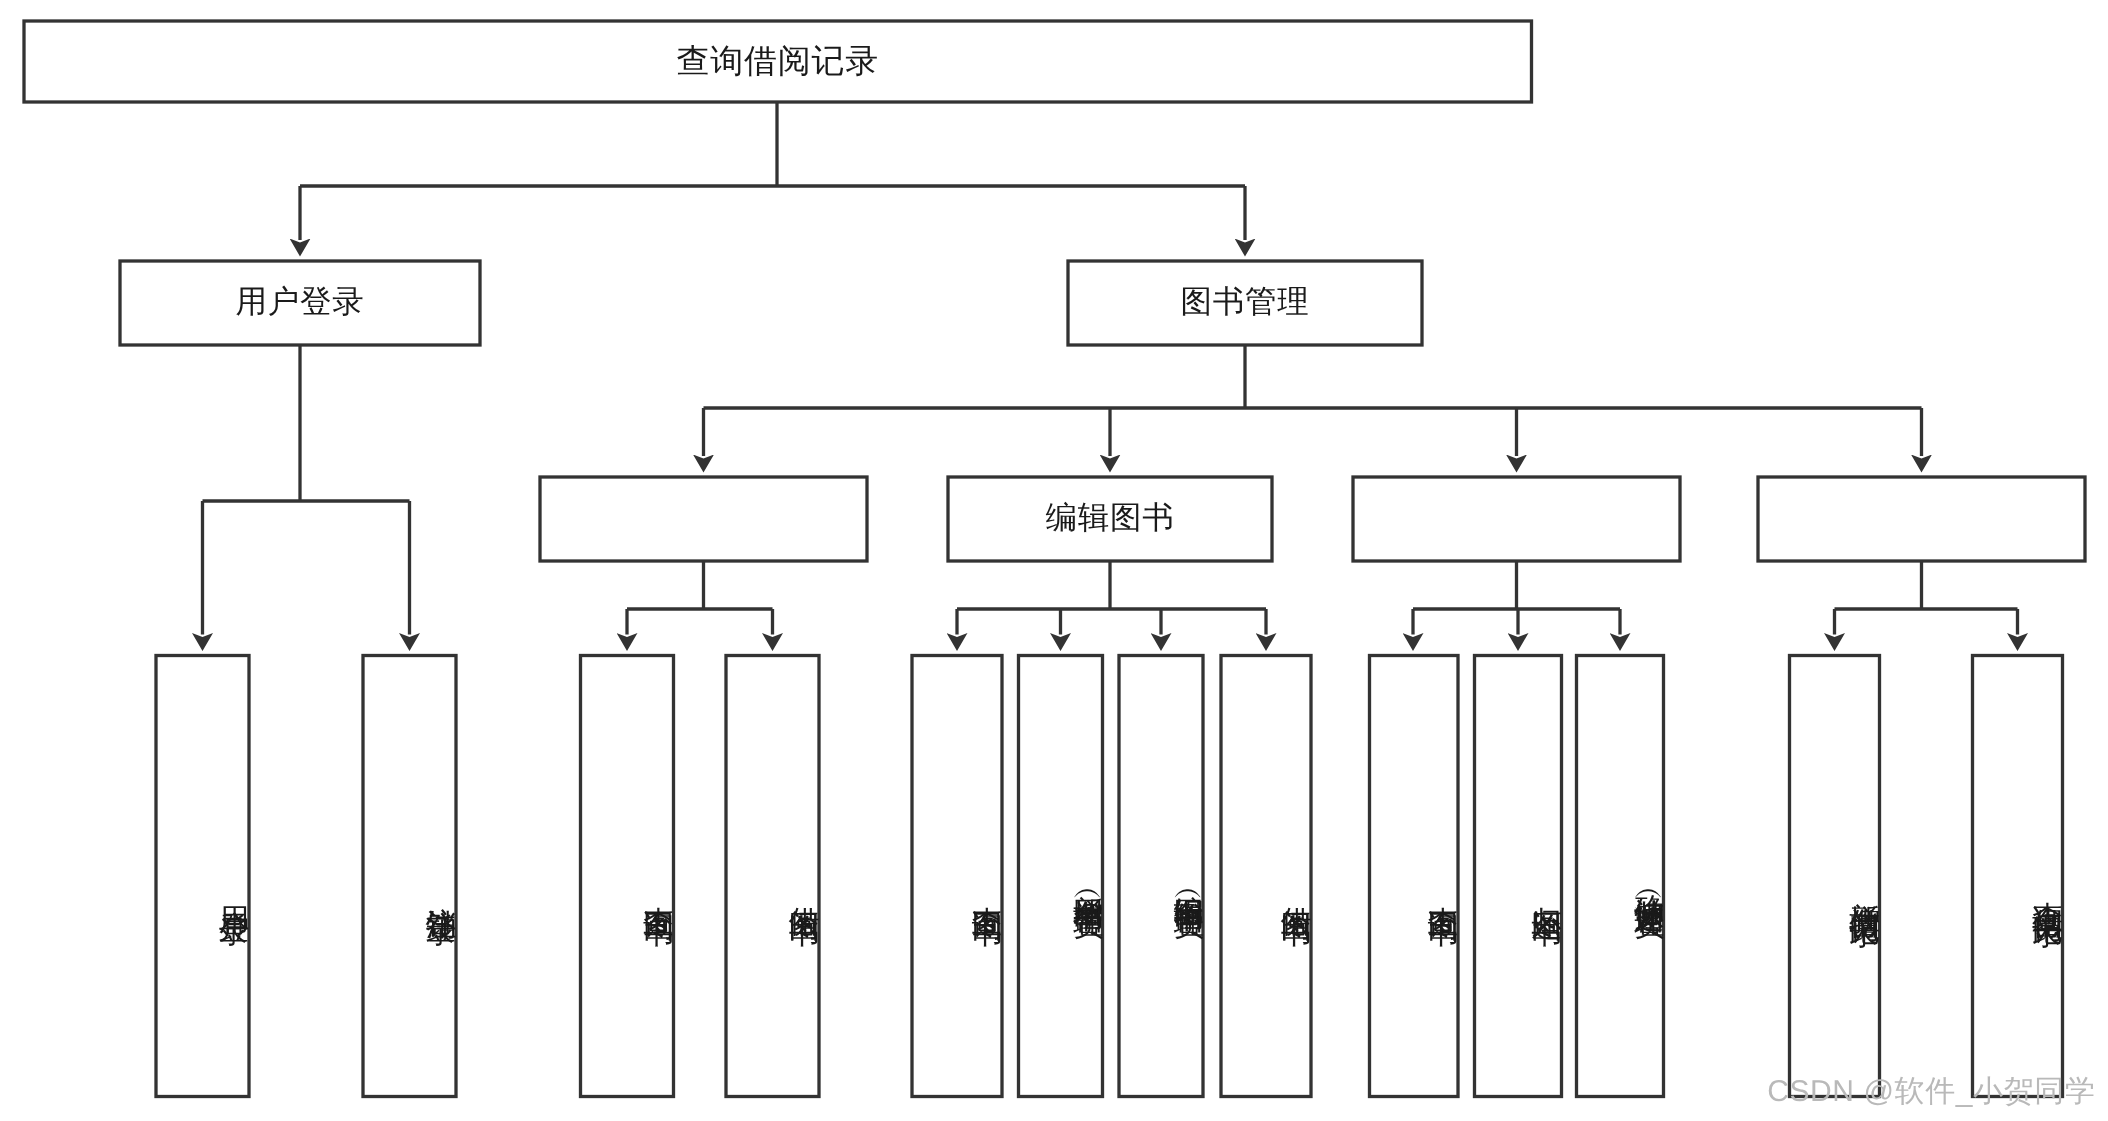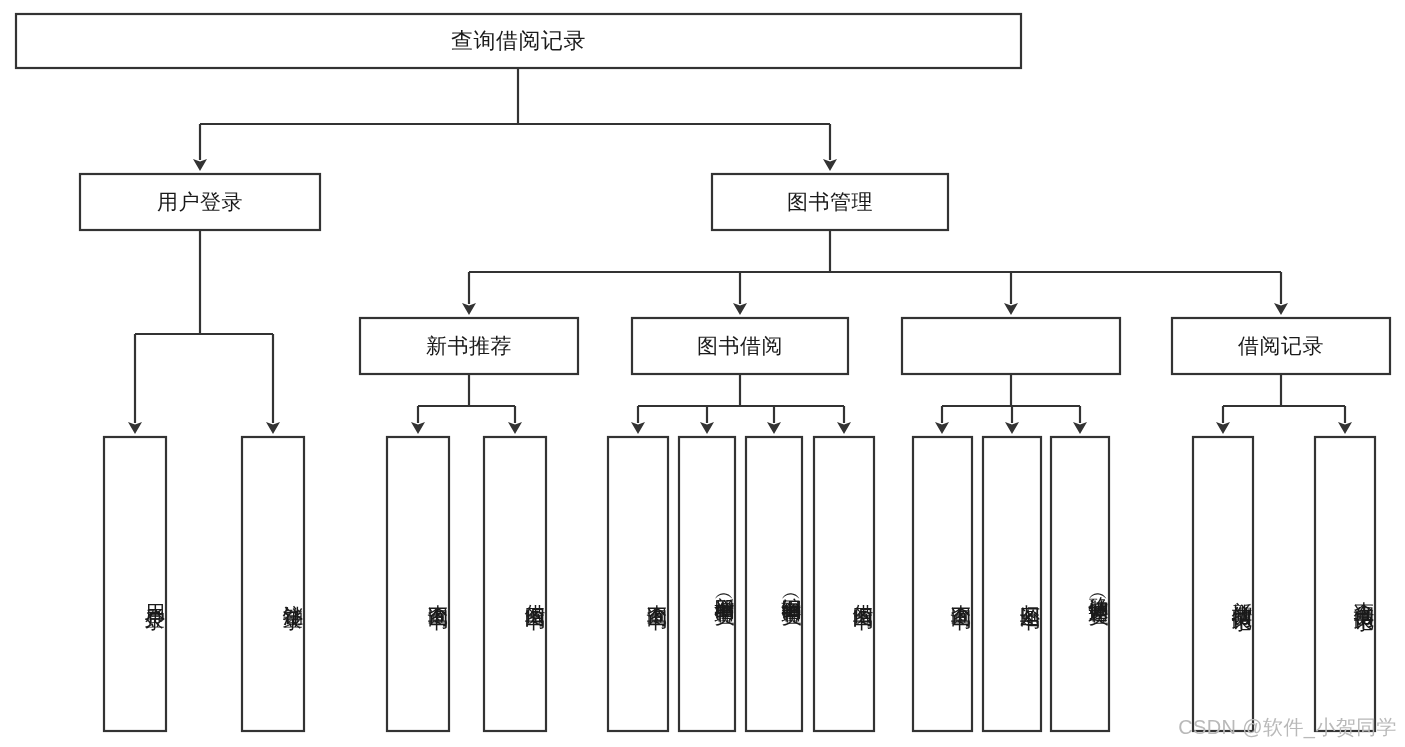--- a/index.html
+++ b/index.html
@@ -165,23 +165,21 @@
     <path class="connector" d="M1223,406 L1345,406"></path>
     <path class="connector" marker-end="url(#arrow)" d="M1223,406 L1223,423"></path>
     <path class="connector" marker-end="url(#arrow)" d="M1345,406 L1345,423"></path>
   </svg>
 
   <div class="node-label horizontal root" style="left:16px; top:14px; width:1005px; height:54px;">查询借阅记录</div>
 
   <div class="node-label horizontal" style="left:80px; top:174px; width:240px; height:56px;">用户登录</div>
   <div class="node-label horizontal" style="left:712px; top:174px; width:236px; height:56px;border-radius:11px;">图书管理</div>
 
-  <div class="node-label horizontal" style="left:360px; top:318px; width:218px; height:56px;">新书推荐</div>
-  <div class="node-label horizontal" style="left:632px; top:318px; width:216px; height:56px;">图书借阅</div>
-  <div class="node-label horizontal" style="left:1172px; top:318px; width:218px; height:56px;">借阅记录</div>
+  <div class="node-label horizontal" style="left:632px; top:318px; width:216px; height:56px;">编辑图书</div>
 
   <div class="node-label vertical" style="left:104px; top:437px; width:62px; height:294px;">用户登录</div>
   <div class="node-label vertical" style="left:242px; top:437px; width:62px; height:294px;">注销登录</div>
 
   <div class="node-label vertical" style="left:387px; top:437px; width:62px; height:294px;">查询图书</div>
   <div class="node-label vertical" style="left:484px; top:437px; width:62px; height:294px;">借阅图书</div>
 
   <div class="node-label vertical" style="left:608px; top:437px; width:60px; height:294px;">查询图书</div>
   <div class="node-label vertical tight" style="left:679px; top:437px; width:56px; height:294px;">新增图书（管理员）</div>
   <div class="node-label vertical tight" style="left:746px; top:437px; width:56px; height:294px;">编辑图书（管理员）</div>

